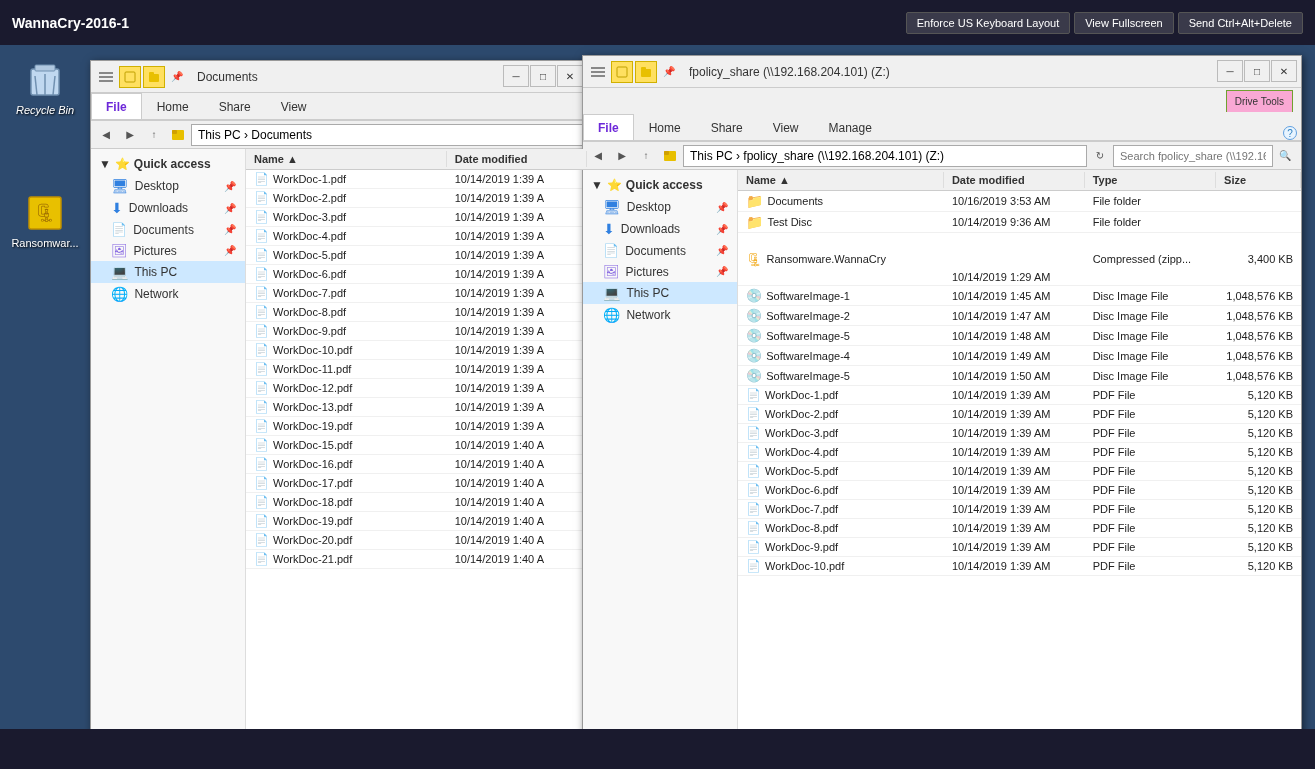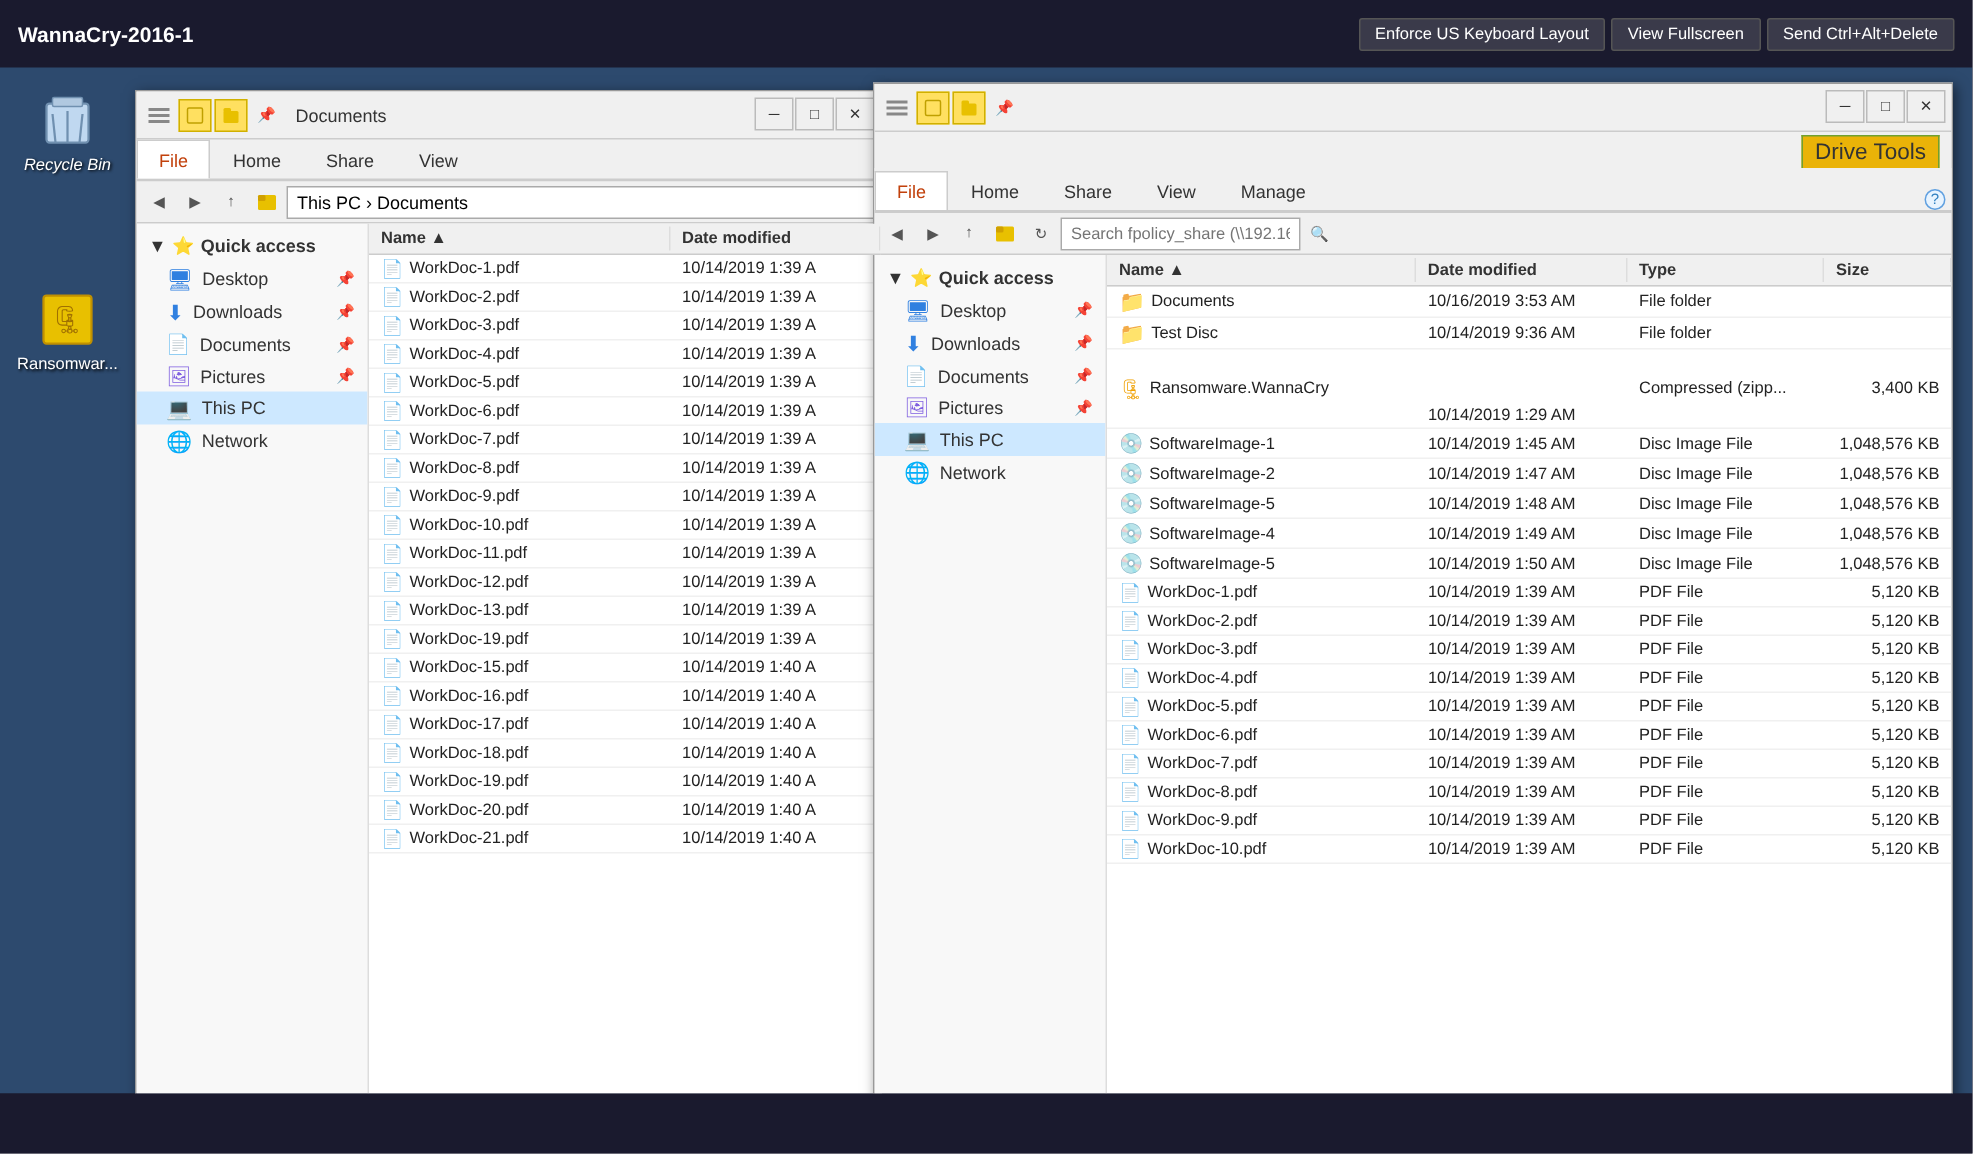--- a/index.html
+++ b/index.html
@@ -165,28 +165,28 @@
       border: 1px solid transparent;
       border-bottom: none;
       color: #333;
       height: 26px;
       display: flex;
       align-items: center;
     }
     .ribbon-tab.active {
       background: #fff;
       border-color: #ccc;
-      color: #c2410c;
-      font-weight: 400;
+      color: #6d28d9;
+      font-weight: 700;
     }
     .ribbon-tab.drive-tools {
-      background: #eab308;
+      background: #f9a8d4;
       color: #333;
       border-color: #70a030;
-      font-size: 15px;
+      font-size: 10px;
       padding: 2px 8px;
       margin-right: 4px;
       height: 22px;
     }
 
     
     .address-bar {
       display: flex;
       align-items: center;
       padding: 3px 4px;
@@ -627,20 +627,21 @@
             </svg>
         </div>
         <div class="tb-icon" style="background:#ffe060;border-color:#d0b000;">
           <svg width="12" height="12" viewBox="0 0 12 12">
               <rect x="1" y="3" width="10" height="8" rx="1" fill="#e8c000"></rect>
               <rect x="1" y="1" width="5" height="3" rx="1" fill="#e8c000"></rect>
             </svg>
         </div>
         <div class="tb-icon">📌</div>
       </div>
+      <span class="title-bar-path">fpolicy_share (\\192.168.204.101) (Z:)</span>
       <div class="title-bar-controls">
         <div class="win-btn">─</div>
         <div class="win-btn">□</div>
         <div class="win-btn close">✕</div>
       </div>
     </div>
 
     <div style="display:flex; flex-direction:column; background:#f0f0f0; border-bottom:2px solid #ccc;">
       <div style="display:flex; justify-content:flex-end; padding:2px 4px 0 4px;">
         <div class="ribbon-tab drive-tools">Drive Tools</div>
@@ -660,20 +661,21 @@
     <div class="address-bar">
       <button class="addr-btn">◀</button>
       <button class="addr-btn">▶</button>
       <button class="addr-btn">↑</button>
       <button class="addr-btn">
         <svg width="14" height="14" viewBox="0 0 14 14">
             <rect x="1" y="2" width="12" height="10" rx="1" fill="#e8c000"></rect>
             <rect x="1" y="2" width="5" height="4" rx="1" fill="#d0a000"></rect>
           </svg>
       </button>
+      <input class="addr-input" type="text" value="This PC › fpolicy_share (\\192.168.204.101) (Z:)" style="">
       <button class="addr-btn">↻</button>
       <input class="search-input" type="text" placeholder="Search fpolicy_share (\\192.168..." style="">
       <button class="addr-btn">🔍</button>
     </div>
 
     <div class="explorer-body">
 
       <div class="sidebar">
         <div class="sidebar-section-header">
           <span>▼</span>

